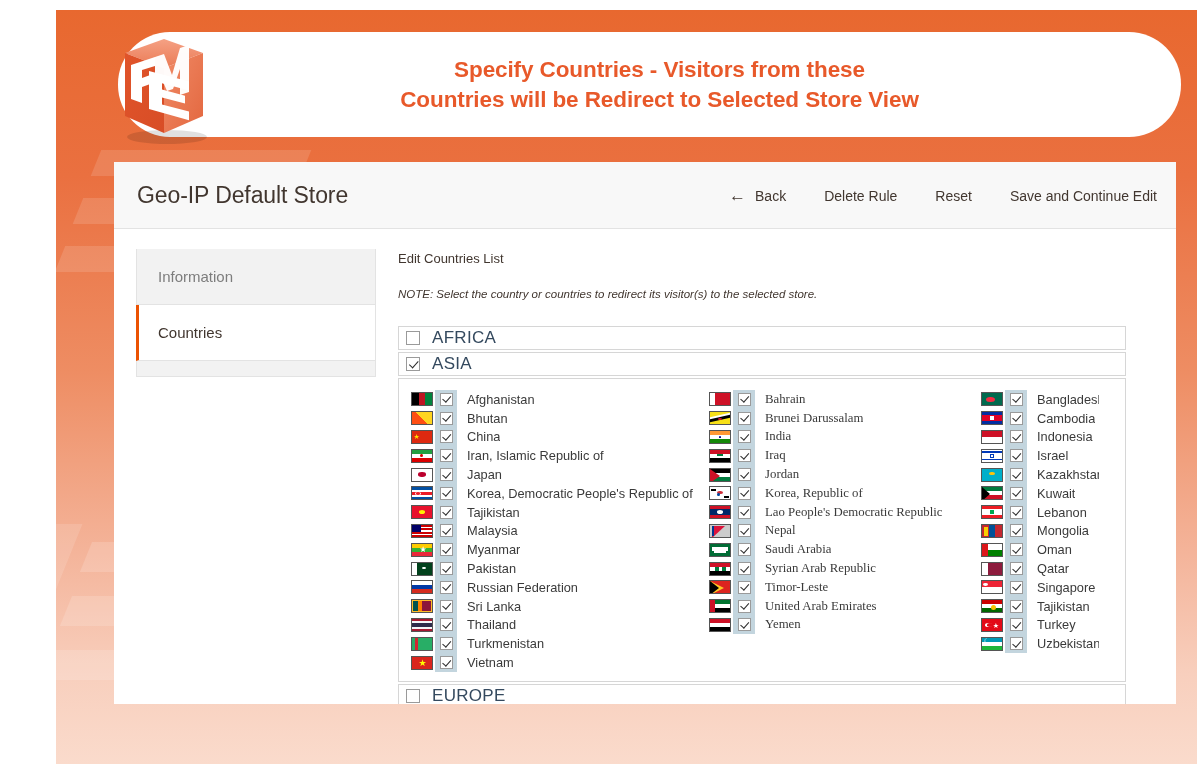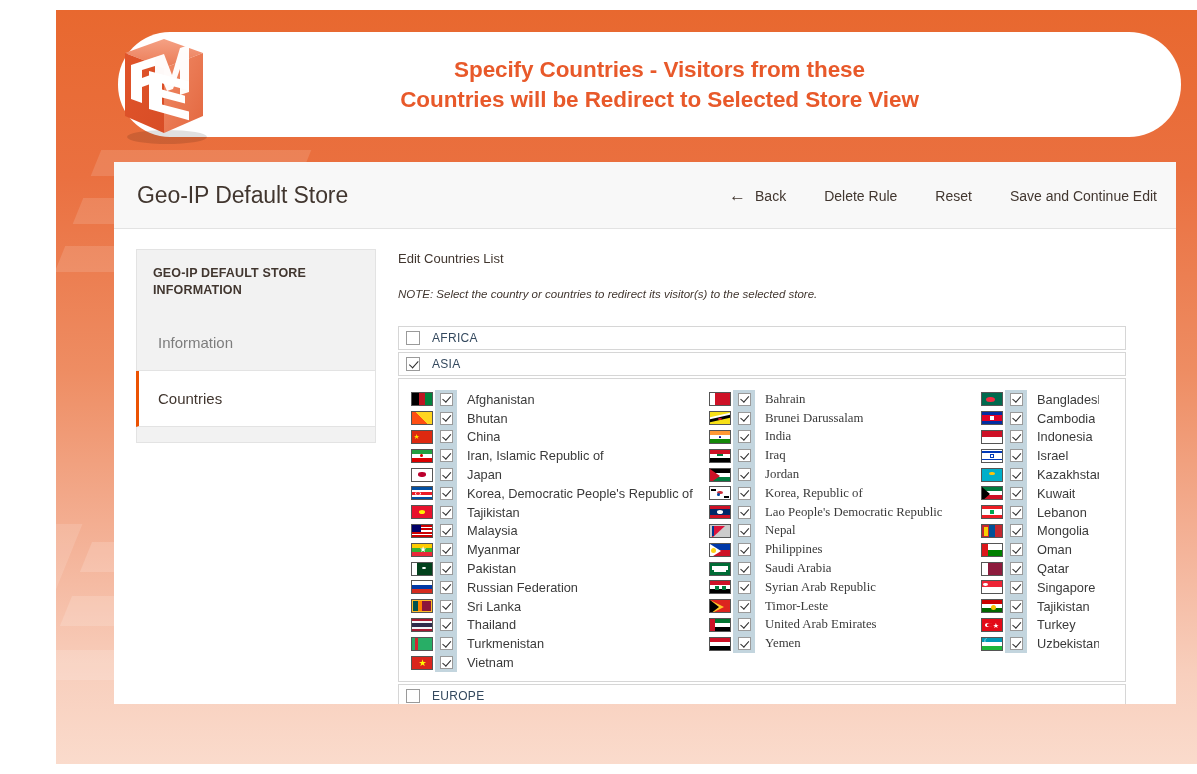--- a/index.html
+++ b/index.html
@@ -200,21 +200,21 @@
   .continent-row {
     border: 1px solid #d6d6d6;
     background: #fff;
     height: 24px;
     display: flex;
     align-items: center;
     padding-left: 7px;
     margin-bottom: 2px;
   }
   .continent-row .cname {
-    font-size: 12px;
+    font-size: 17px;
     color: #34495e;
     margin-left: 12px;
     letter-spacing: .3px;
   }
 
   .cbox {
     width: 14px; height: 14px;
     border: 1px solid #9a9a9a;
     background: #fff;
     display: inline-flex;
@@ -348,21 +348,20 @@
         <button class="hdr-btn">Delete Rule</button>
         <button class="hdr-btn">Reset</button>
         <button class="hdr-btn">Save and Continue Edit</button>
       </div>
     </div>
 
     <div id="body">
 
       <div id="sidebar">
         <div id="sidebar-inner">
-          <div id="sidebar-heading">GEO-IP DEFAULT STORE INFORMATION</div>
           <div class="side-item">
             <span>Information</span>
           </div>
           <div class="side-item active">
             <span>Countries</span>
           </div>
           <div class="side-item tail"></div>
         </div>
       </div>
 
@@ -649,32 +648,20 @@
                       <div style="position:absolute;left:10%;top:6%;width:0;height:0;border-left:13px solid #dc143c;border-bottom:12px solid transparent"></div>
                       <div style="position:absolute;left:10%;top:6%;width:2px;height:88%;background:#003893"></div>
                     </span>
                     <span class="cb-cell">
                       <span class="cbox checked"></span>
                     </span>
                     <span class="cname2">Nepal</span>
                   </div>
                   <div class="country-row">
                     <span class="flag">
-                      <div style="position:absolute;left:0;top:0;width:100%;height:50%;background:#0038a8"></div>
-                      <div style="position:absolute;left:0;top:50%;width:100%;height:50%;background:#ce1126"></div>
-                      <div style="position:absolute;left:0;top:0;width:0;height:0;border-left:11px solid #fff;border-top:7px solid transparent;border-bottom:7px solid transparent"></div>
-                      <div class="dot" style="left:6%;top:36%;width:5px;height:5px;background:#fcd116"></div>
-                    </span>
-                    <span class="cb-cell">
-                      <span class="cbox checked"></span>
-                    </span>
-                    <span class="cname2">Philippines</span>
-                  </div>
-                  <div class="country-row">
-                    <span class="flag">
                       <div class="fl" style="top:0.00%;height:100.00%;background:#006c35"></div>
                       <div style="position:absolute;left:12%;top:30%;width:76%;height:2px;background:#fff"></div>
                       <div style="position:absolute;left:12%;top:44%;width:76%;height:2px;background:#fff"></div>
                       <div style="position:absolute;left:18%;top:62%;width:62%;height:2px;background:#fff"></div>
                     </span>
                     <span class="cb-cell">
                       <span class="cbox checked"></span>
                     </span>
                     <span class="cname2">Saudi Arabia</span>
                   </div>

